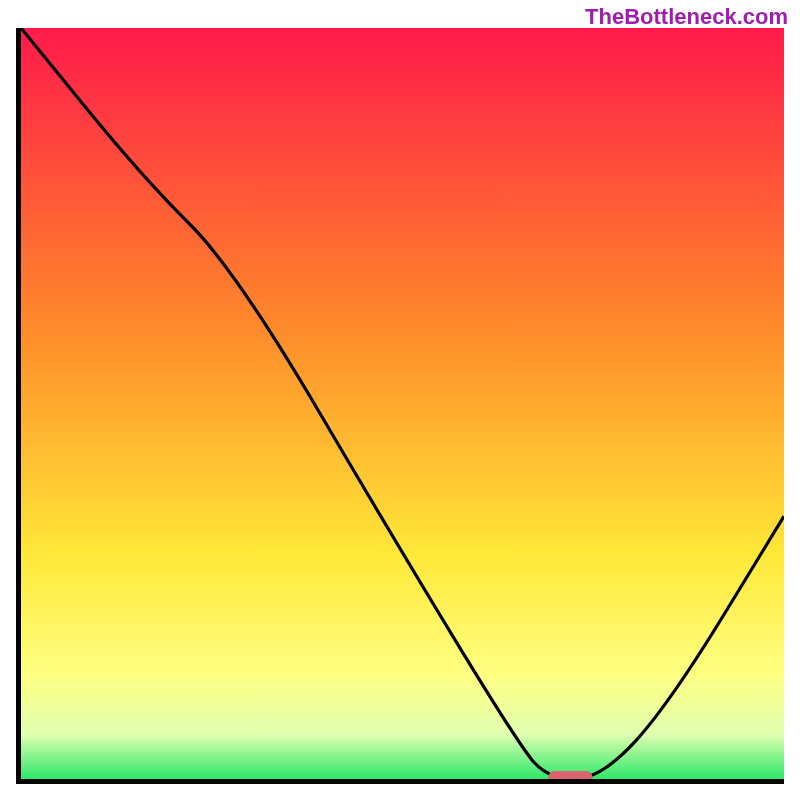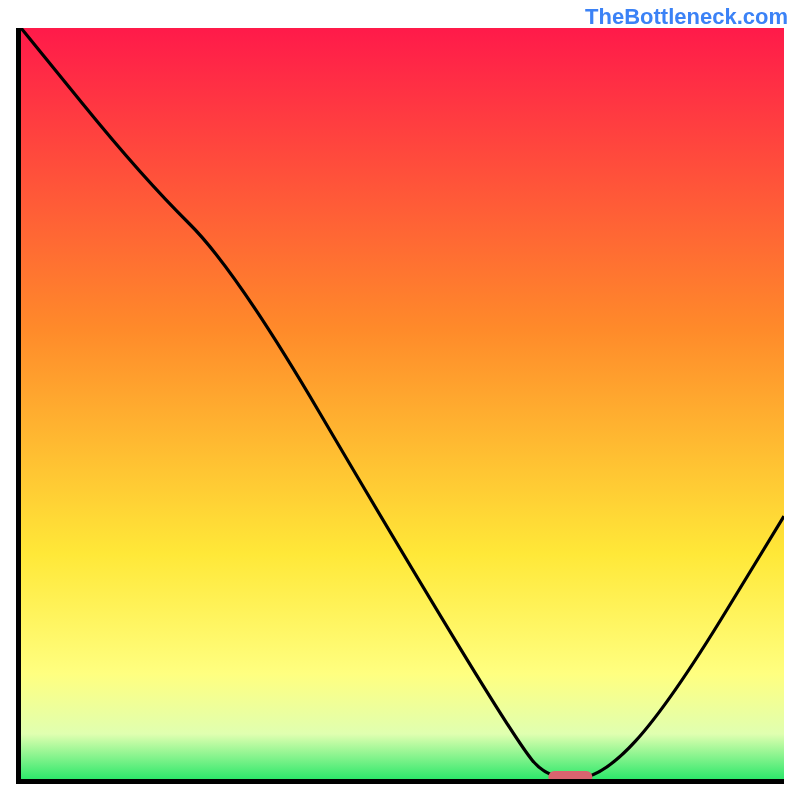--- a/index.html
+++ b/index.html
@@ -10,21 +10,21 @@
     height: 800px;
     position: relative;
     font-family: Arial, sans-serif;
   }
   .watermark {
     position: absolute;
     top: 4px;
     right: 12px;
     font-size: 22px;
     font-weight: bold;
-    color: #3b82f6;
+    color: #a21caf;
     z-index: 10;
   }
   .chart-frame {
     position: absolute;
     top: 28px;
     left: 16px;
     width: 768px;
     height: 756px;
     border-left: 5px solid #000;
     border-bottom: 5px solid #000;

